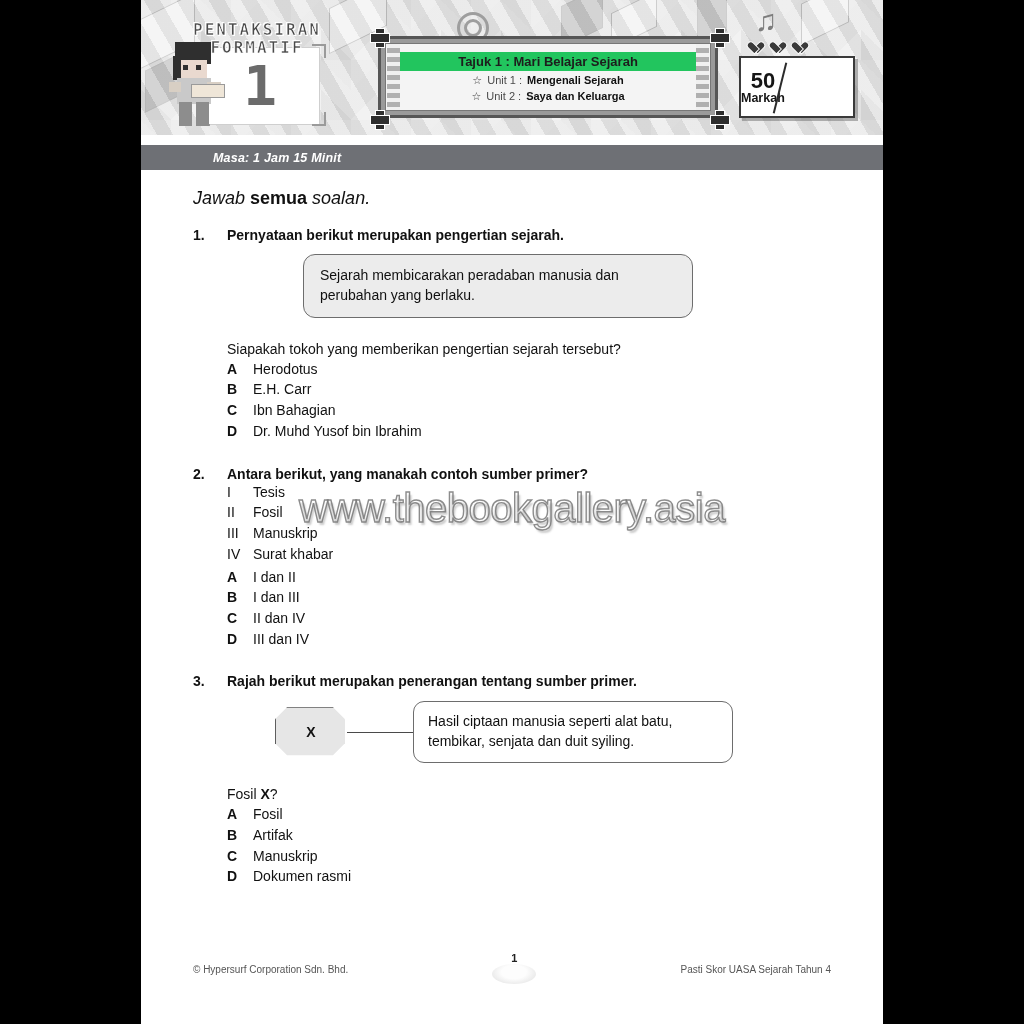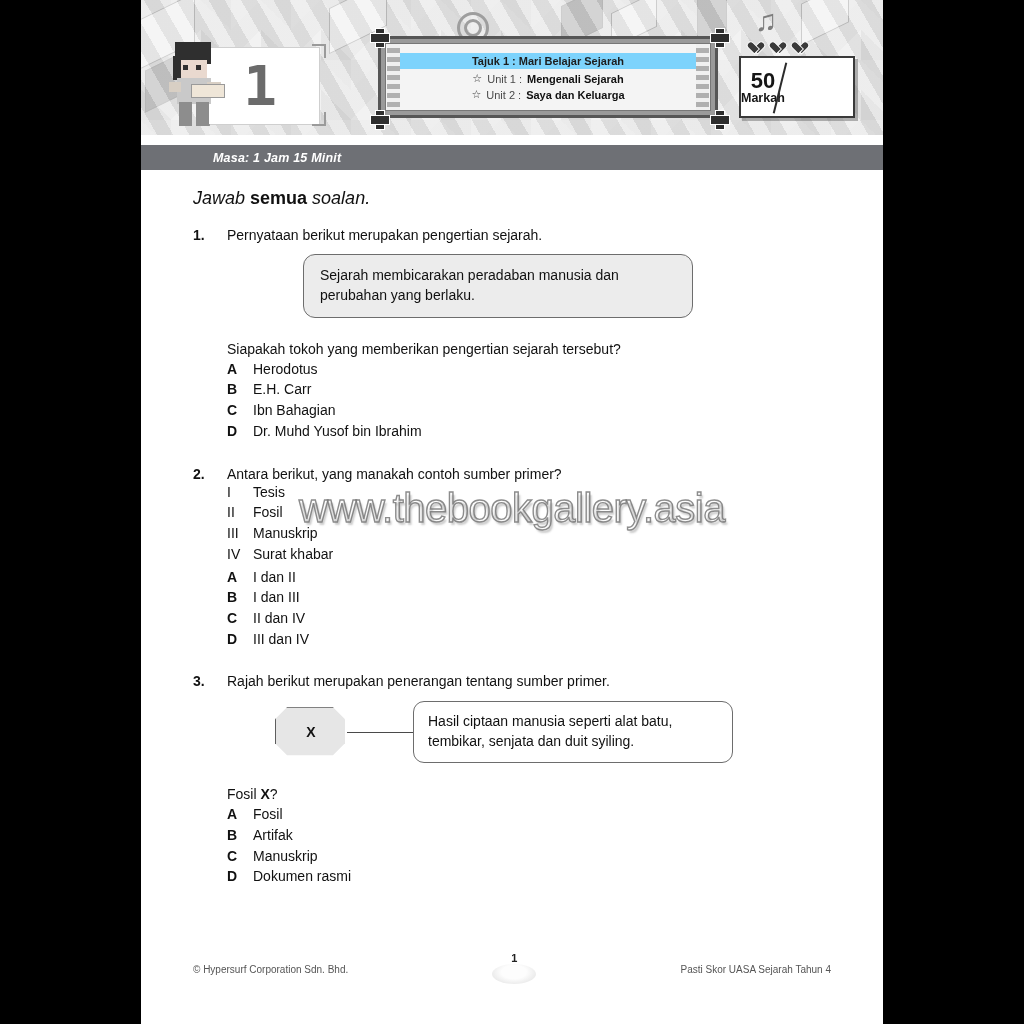--- a/index.html
+++ b/index.html
@@ -45,21 +45,21 @@
           border:3px solid #565656;z-index:6;box-sizing:border-box;padding:4px;}
   .banner-inner{width:100%;height:100%;background:#f4f4f4;border:1px solid #777;box-sizing:border-box;
                 display:flex;flex-direction:column;align-items:center;justify-content:center;}
   .bn-film{position:absolute;top:5px;bottom:5px;width:13px;background:#bdbdbd;z-index:7;
            background-image:repeating-linear-gradient(180deg,#f0f0f0 0 4px,#b0b0b0 4px 9px);}
   .bolt{position:absolute;width:18px;height:18px;z-index:9;}
   .bolt:before,.bolt:after{content:"";position:absolute;background:#2e2e2e;border:1px solid #fff;}
   .bolt:before{left:5px;top:0;width:8px;height:18px;}
   .bolt:after{left:0;top:5px;width:18px;height:8px;}
 
-  .bn-t1{font-size:11px;font-weight:bold;color:#1d1d1d;background:#7dd3fc;width:94%;text-align:center;padding:2px 0;}
+  .bn-t1{font-size:13px;font-weight:bold;color:#1d1d1d;background:#22c55e;width:94%;text-align:center;padding:2px 0;}
   .bn-u{font-size:11px;color:#333;margin-top:3px;display:flex;align-items:center;gap:5px;}
   .bn-u b{font-weight:bold;color:#111;}
   .bn-u .lbl{font-weight:normal;color:#4a4a4a;}
   .star{font-size:11px;color:#444;}
 
   
   .hearts{position:absolute;left:603px;top:36px;z-index:7;display:flex;gap:6px;}
   .heart{width:16px;height:15px;position:relative;}
   .heart:before,.heart:after{content:"";position:absolute;top:0;width:8px;height:13px;background:#3a3a3a;
      border-radius:8px 8px 0 0;border:1px solid #fff;box-sizing:border-box;}
@@ -90,21 +90,21 @@
   .markslot{flex:0 0 194px;height:27px;background:#fff;border:1.5px solid #555;border-radius:14px;
             display:flex;align-items:center;justify-content:flex-end;padding-right:14px;box-sizing:border-box;}
   .markslot span{font-size:13px;color:#111;}
 
   .jawab{margin-top:18px;font-size:18px;font-style:italic;color:#111;}
   .jawab b{font-style:normal;font-weight:bold;}
 
   .q{margin-top:18px;position:relative;}
   .qhead{display:flex;font-size:14px;color:#111;}
   .qnum{flex:0 0 34px;font-weight:bold;}
-  .qtext{flex:1;}
+  .qtext{flex:1;font-weight:bold;}
   .qbody{margin-left:34px;}
 
   .stmt{margin:11px 0 0 110px;width:390px;background:#ececec;border:1.5px solid #6d6d6d;border-radius:12px;
         padding:11px 16px;box-sizing:border-box;font-size:14px;color:#111;line-height:1.42;}
 
   .stem{margin-top:23px;font-size:14px;color:#111;}
   .opts{margin-top:2px;}
   .opt{display:flex;font-size:14px;color:#111;line-height:1.48;}
   .opt .k{flex:0 0 26px;font-weight:bold;}
   .rom{display:flex;font-size:14px;color:#111;line-height:1.48;}
@@ -161,20 +161,24 @@
       <div class="px" style="left:33px;top:23px;width:5px;height:5px;background:#2f2f2f;"></div>
       <div class="px" style="left:10px;top:14px;width:8px;height:24px;background:#2f2f2f;"></div>
       <div class="px" style="left:14px;top:36px;width:34px;height:26px;background:#c9c9c9;"></div>
       <div class="px" style="left:6px;top:40px;width:12px;height:10px;background:#d8cfc4;"></div>
       <div class="px" style="left:44px;top:40px;width:14px;height:10px;background:#d8cfc4;"></div>
       <div class="px" style="left:28px;top:42px;width:32px;height:12px;background:#efe6d8;border:1px solid #9a9a9a;"></div>
       <div class="px" style="left:16px;top:60px;width:13px;height:24px;background:#8d8d8d;"></div>
       <div class="px" style="left:33px;top:60px;width:13px;height:24px;background:#8d8d8d;"></div>
     </div>
 
+    <div class="pent">
+      <div>PENTAKSIRAN</div>
+      <div class="l2">FORMATIF</div>
+    </div>
 
     <div class="corner" style="left:55px;top:44px;border-right:none;border-bottom:none;"></div>
     <div class="corner" style="left:171px;top:44px;border-left:none;border-bottom:none;"></div>
     <div class="corner" style="left:55px;top:112px;border-right:none;border-top:none;"></div>
     <div class="corner" style="left:171px;top:112px;border-left:none;border-top:none;"></div>
     <div class="numbox">
       <span>1</span>
     </div>
 
     <div class="banner">

